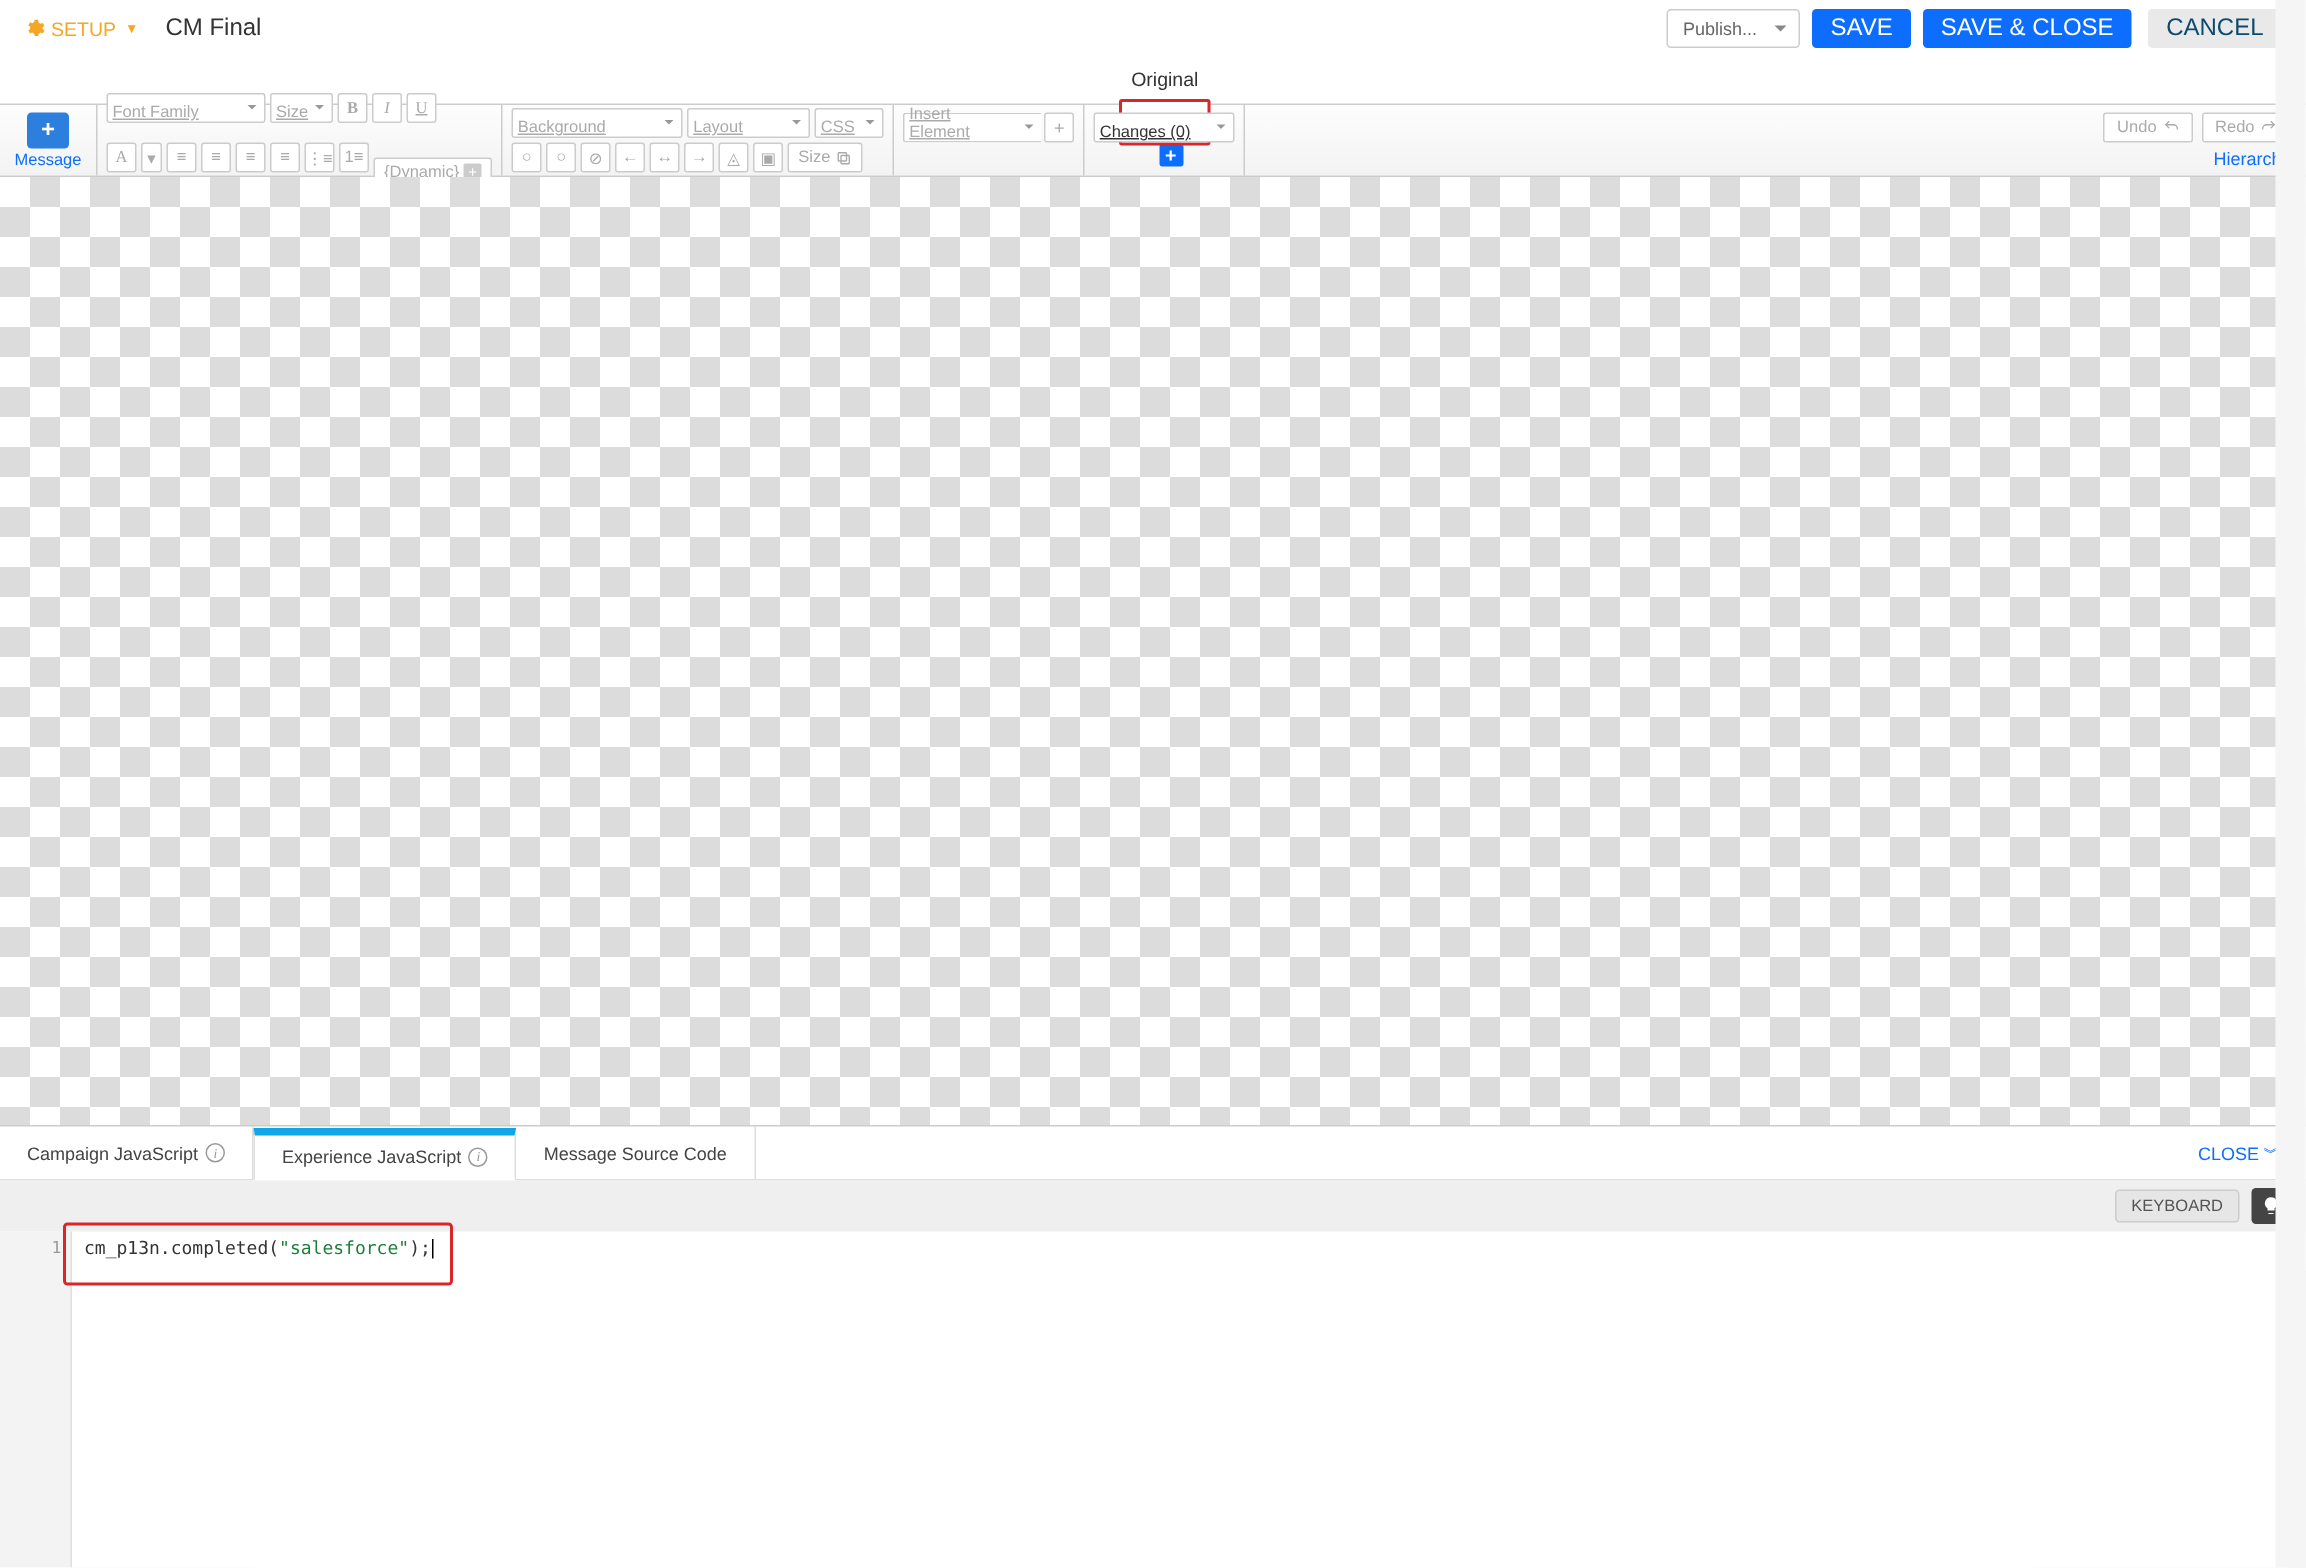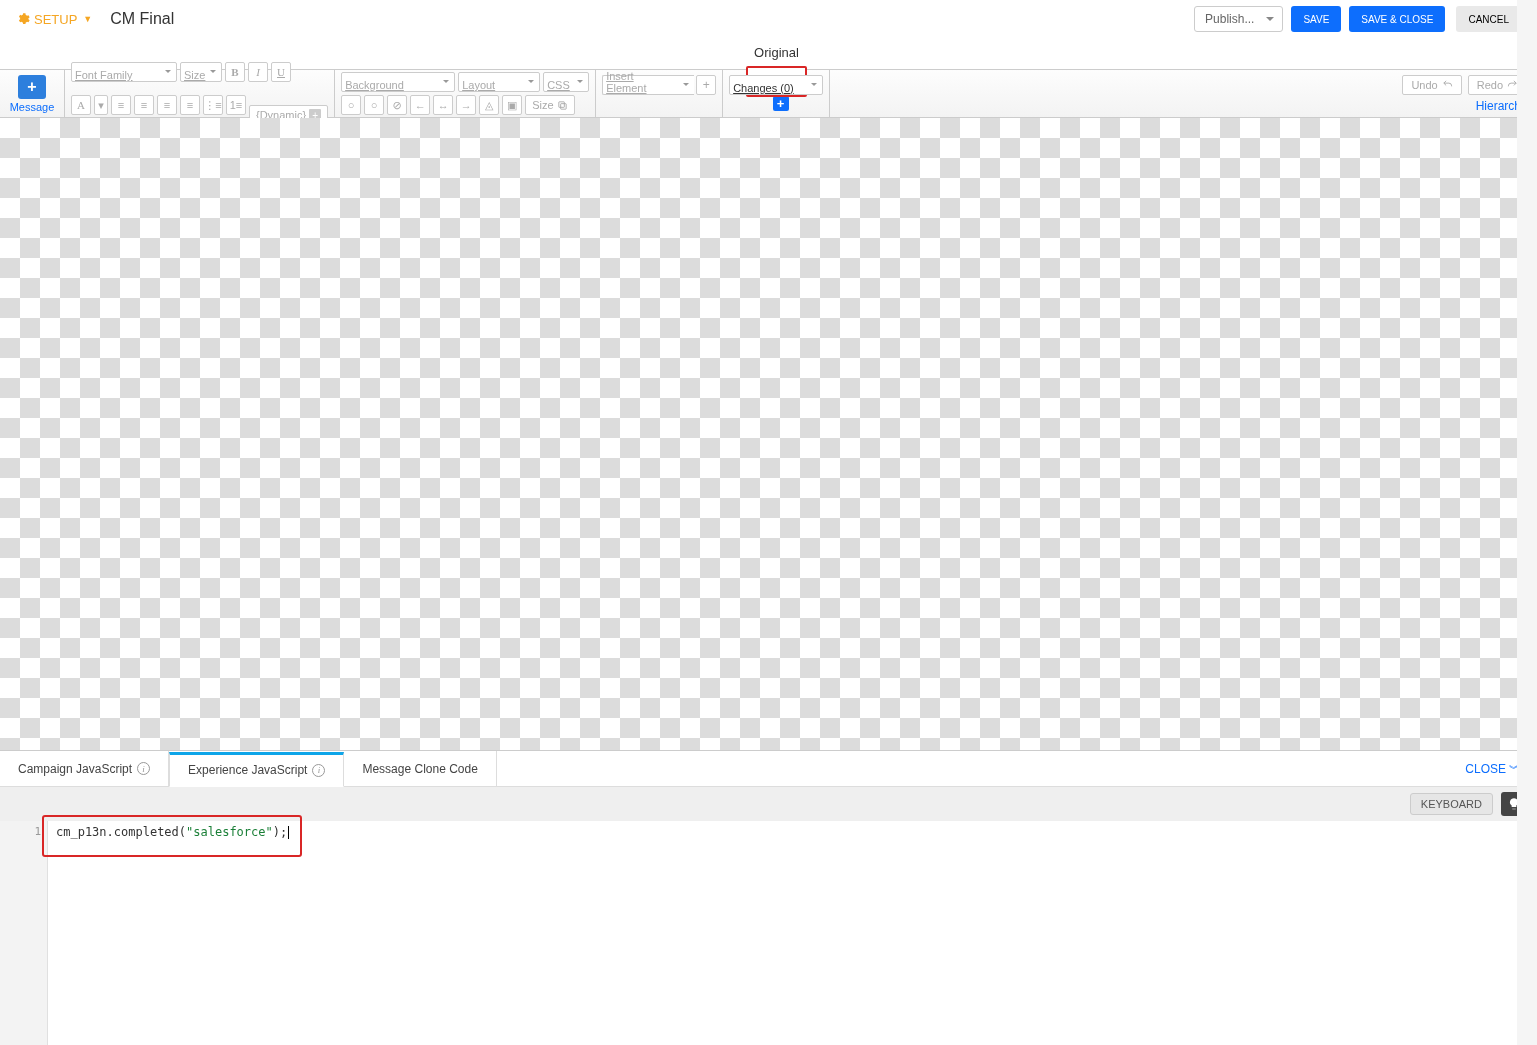--- a/index.html
+++ b/index.html
@@ -7,23 +7,23 @@
 
 
 .header { display: flex; align-items: center; padding: 8px 16px; height: 38px; }
 .setup-link { color: #f5a623; font-size: 13px; font-weight: 500; display: flex; align-items: center; gap: 4px; cursor: pointer; text-align: right; }
 .setup-link svg { width: 14px; height: 14px; }
 .setup-caret { font-size: 9px; margin-left: 2px; }
 .page-title { margin-left: 18px; font-size: 16px; color: #333; }
 .header-spacer { flex: 1; }
 .publish-dd { border: 1px solid #ccc; border-radius: 3px; padding: 0 28px 0 10px; height: 26px; font-size: 12px; color: #666; background: #fff; position: relative; display: flex; align-items: center; }
 .publish-dd::after { content: ""; position: absolute; right: 8px; top: 50%; margin-top: -2px; border: 4px solid transparent; border-top-color: #888; }
-.btn { border: none; border-radius: 3px; padding: 0 12px; height: 26px; font-size: 10px; font-weight: 500; cursor: pointer; margin-left: 8px; }
+.btn { border: none; border-radius: 3px; padding: 0 12px; height: 26px; font-size: 16px; font-weight: 500; cursor: pointer; margin-left: 8px; }
 .btn-primary { background: #0d6efd; color: #fff; }
-.btn-cancel { background: #e9e9e9; color: #000000; margin-left: 11px; }
+.btn-cancel { background: #e9e9e9; color: #0c4a6e; margin-left: 11px; }
 
 
 .tabs-row { display: flex; align-items: center; padding-left: 16px; height: 32px; border-bottom: 1px solid #ccc; flex-direction: column; }
 .tab { padding: 6px 14px; font-size: 13px; color: #333; cursor: pointer; border: 1px solid transparent; border-bottom: none; position: relative; }
 .tab.active { border: 2px solid #d92626; border-radius: 2px; background: #fff; margin-bottom: -1px; }
 .tab-add { margin-left: 8px; width: 16px; height: 16px; background: #0d6efd; color: #fff; display: flex; align-items: center; justify-content: center; font-size: 13px; font-weight: bold; border-radius: 2px; cursor: pointer; }
 
 
 .toolbar { display: flex; border-bottom: 1px solid #ccc; background: linear-gradient(#fdfdfd,#f3f3f3); height: 48px; }
 .tb-group { display: flex; flex-direction: column; border-right: 1px solid #ccc; padding: 4px 6px; justify-content: center; gap: 3px; }
@@ -69,21 +69,21 @@
   background-size: 40px 40px;
   background-position: 0 0, 0 20px, 20px -20px, -20px 0;
 }
 .canvas-scroll { position:absolute; right:0; top:0; bottom:0; width:14px; background:#f0f0f0;}
 .canvas-scroll-thumb { position:absolute; left:2px; right:2px; top:2px; height:200px; background:#c8c8c8; border-radius:5px;}
 
 
 .bottom-panel { height: 294px; display:flex; flex-direction:column;}
 .bottom-tabs { display:flex; align-items:center; height:36px; border-bottom:1px solid #ddd; background:#fff;}
 .btab { padding:0 18px; height:100%; display:flex; align-items:center; font-size:12px; color:#444; border-right:1px solid #ddd; cursor:pointer; gap:5px;}
-.btab.active { border-top: 3px solid #0ea5e9; border-left:1px solid #ddd; border-bottom:1px solid #fff; margin-bottom:-1px; background:#fff;}
+.btab.active { border-top: 5px solid #0ea5e9; border-left:1px solid #ddd; border-bottom:1px solid #fff; margin-bottom:-1px; background:#fff;}
 .info-icon { display:inline-flex; width:13px; height:13px; border:1px solid #999; border-radius:50%; align-items:center; justify-content:center; font-size:9px; color:#999; font-style:italic; font-family:serif;}
 .close-btn { margin-left:auto; margin-right:18px; color:#0d6efd; font-size:12px; cursor:pointer; display:flex; align-items:center; gap:3px;}
 .close-btn .chev { font-size:10px;}
 
 
 .editor-area { flex:1; background:#efefef; position:relative;}
 .editor-toolbar { height:34px; display:flex; align-items:center; justify-content:flex-end; padding:0 10px; gap:8px;}
 .kbd-btn { background:#e6e6e6; border:1px solid #ccc; border-radius:3px; padding:4px 10px; font-size:11px; color:#555;}
 .bulb-btn { background:#444; border-radius:3px; width:26px; height:24px; display:flex; align-items:center; justify-content:center; color:#fff;}
 .code-area { position:absolute; left:0; right:0; top:34px; bottom:0; background:#fff; display:flex;}
@@ -240,21 +240,21 @@
   <div class="bottom-tabs">
     <div class="btab">
       <span>Campaign JavaScript</span>
       <span class="info-icon">i</span>
     </div>
     <div class="btab active">
       <span>Experience JavaScript</span>
       <span class="info-icon">i</span>
     </div>
     <div class="btab">
-      <span>Message Clone Code</span>
+      <span>Message Source Code</span>
     </div>
     <div class="close-btn">
       <span>CLOSE</span>
       <span class="chev">︾</span>
     </div>
   </div>
   <div class="editor-area">
     <div class="editor-toolbar">
       <div class="kbd-btn">KEYBOARD</div>
       <div class="bulb-btn">

